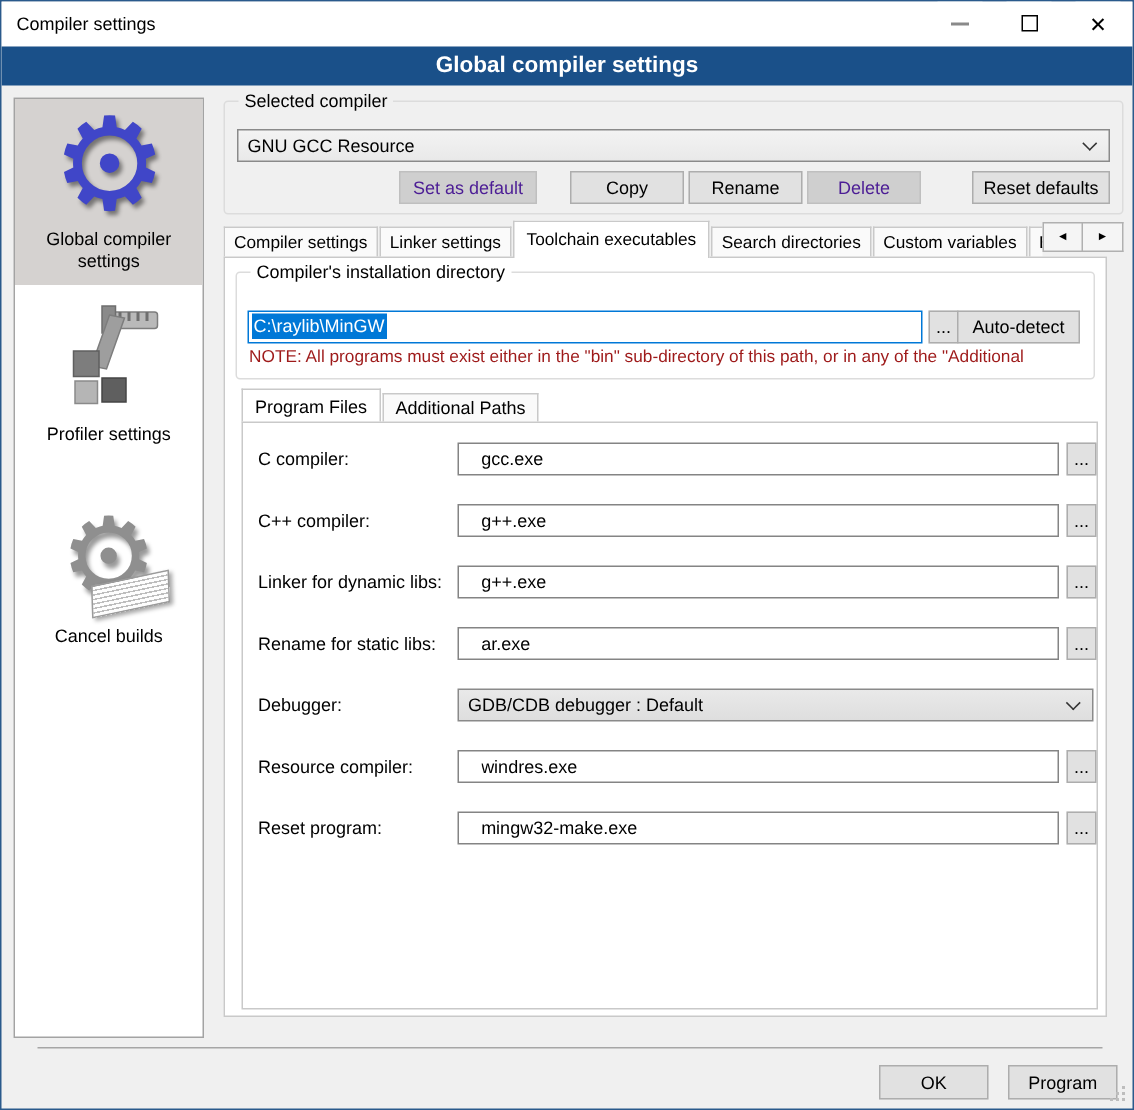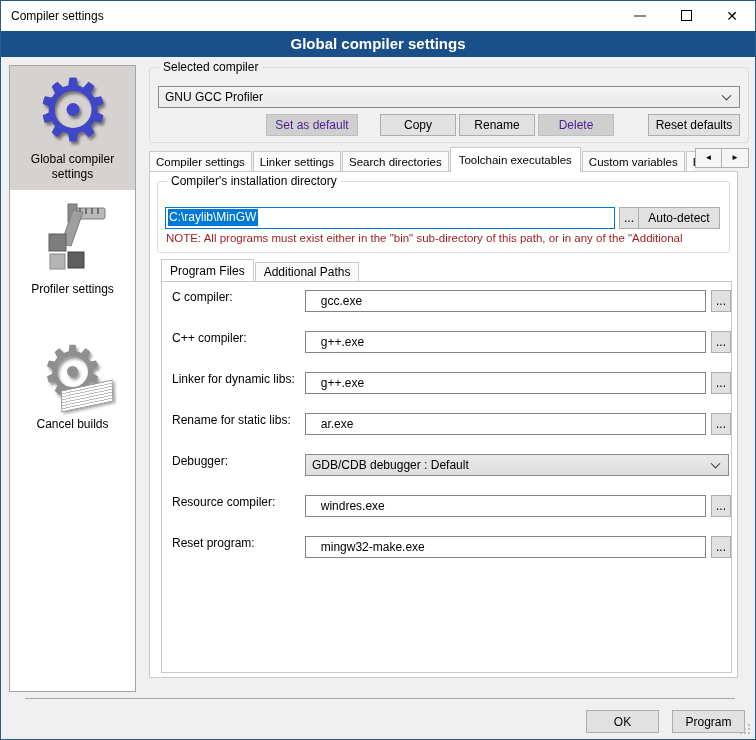--- a/index.html
+++ b/index.html
@@ -99,21 +99,21 @@
 
   
   .subtabstrip { position: absolute; left: 160px; top: 258px; height: 23px; display: flex;
                  align-items: flex-end; z-index: 3; }
   .subtab { height: 20px; line-height: 19px; padding: 0 8px; background: #fafafa;
             border: 1px solid #c9c9c9; border-bottom: none; margin-right: 1px; white-space: nowrap; }
   .subtab.active { height: 23px; line-height: 22px; background: #fff; position: relative; z-index: 4; }
   .subpage { position: absolute; left: 160px; top: 280px; width: 571px; height: 392px;
              background: #fff; border: 1px solid #c9c9c9; z-index: 3; padding: 8px 0 0 10px; }
 
-  .frow { display: flex; height: 32px; margin-bottom: 9px; }
+  .frow { display: flex; align-items: center; height: 32px; margin-bottom: 9px; }
   .flabel { width: 133px; white-space: nowrap; }
   .tb-input { background: #fff; border: 1px solid #848484; height: 22px; width: 402px;
               padding: 2px 15px; font-family: inherit; font-size: 12px; }
   .b-browse { width: 20px; height: 22px; margin-left: 5px; line-height: 16px; }
   .debugger-combo { width: 424px; background: linear-gradient(#e9e9e9, #dedede); }
 
   
   .divider { position: absolute; left: 24px; top: 697px; width: 710px; height: 1px; background: #a6a6a6; }
   .b-ok { position: absolute; left: 585px; top: 709px; width: 73px; height: 23px; }
   .b-cancel { position: absolute; left: 671px; top: 709px; width: 73px; height: 23px; }
@@ -164,37 +164,37 @@
     </div>
     <div class="side-item last">
       <div class="side-icon gear-grey">⚙<span class="paper-stack"></span></div>
       <div class="side-label">Cancel builds</div>
     </div>
   </div>
 
   <div class="groupbox gb-compiler">
     <span class="legend">Selected compiler</span>
     <div class="combo compiler-combo">
-      <span>GNU GCC Profiler</span>
+      <span>GNU GCC Resource</span>
       <span class="chev"></span>
     </div>
     <div class="cbuttons">
       <button class="btn b-set disabled">Set as default</button>
       <button class="btn b-copy">Copy</button>
       <button class="btn b-ren">Rename</button>
       <button class="btn b-del disabled">Delete</button>
       <button class="btn b-reset">Reset defaults</button>
     </div>
   </div>
 
   <div class="tabstrip">
     <div class="tab">Compiler settings</div>
     <div class="tab">Linker settings</div>
+    <div class="tab active">Toolchain executables</div>
     <div class="tab">Search directories</div>
-    <div class="tab active">Toolchain executables</div>
     <div class="tab">Custom variables</div>
     <div class="tab trunc">Build</div>
   </div>
   <div class="tab-arrows">
     <div class="arrow-btn">◄</div>
     <div class="arrow-btn">►</div>
   </div>
 
   <div class="tabpage"></div>
 

